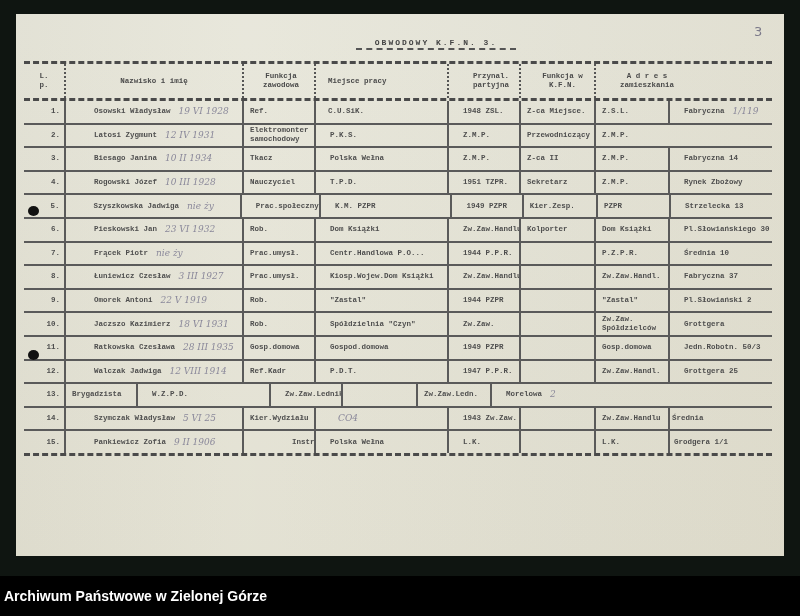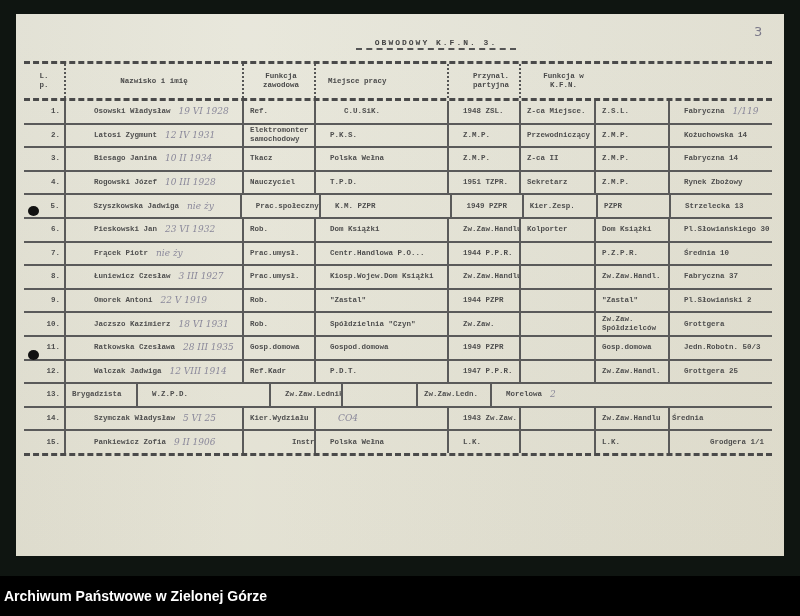--- a/index.html
+++ b/index.html
@@ -90,31 +90,35 @@
         <span>Miejsce pracy</span>
       </div>
       <div class="c w4 stack" style="padding-left:14px;">
         <span>Przynal.</span>
         <span>partyjna</span>
       </div>
       <div class="c w5 stack" style="padding-left:10px;">
         <span>Funkcja w</span>
         <span>K.F.N.</span>
       </div>
+      <div class="c w7 stack center">
+        <span>A d r e s</span>
+        <span>zamieszkania</span>
+      </div>
     </div>
 
     <div id="rows">
         <div class="row">
           <div class="c w0 num">1.</div>
           <div class="c w1 name">
             <span>Osowski Władysław</span>
             <span class="hand">19 VI 1928</span>
           </div>
           <div class="c w2" style="white-space:normal;">Ref.</div>
-          <div class="c w3" style="padding-left:28px;">
+          <div class="c w3" style="padding-left:12px;">
             <span>C.U.SiK.</span>
             <span class="hand"></span>
           </div>
           <div class="c w4" style="padding-left:14px;">1948 ZSL.</div>
           <div class="c w5">Z-ca Miejsce.</div>
           <div class="c w6" style="white-space:normal;">Z.S.L.</div>
           <div class="c w7" style="padding-left:14px;text-align:center;">
             <span>Fabryczna</span>
             <span class="hand">1/119</span>
           </div>
@@ -126,24 +130,20 @@
             <span class="hand">12 IV 1931</span>
           </div>
           <div class="c w2" style="white-space:normal;">Elektromonter samochodowy</div>
           <div class="c w3" style="padding-left:14px;">
             <span>P.K.S.</span>
             <span class="hand"></span>
           </div>
           <div class="c w4" style="padding-left:14px;">Z.M.P.</div>
           <div class="c w5">Przewodniczący</div>
           <div class="c w6" style="white-space:normal;">Z.M.P.</div>
-          <div class="c w7" style="padding-left:14px;">
-            <span>Kożuchowska 14</span>
-            <span class="hand"></span>
-          </div>
         </div>
         <div class="row">
           <div class="c w0 num">3.</div>
           <div class="c w1 name">
             <span>Biesago Janina</span>
             <span class="hand">10 II 1934</span>
           </div>
           <div class="c w2" style="white-space:normal;">Tkacz</div>
           <div class="c w3" style="padding-left:14px;">
             <span>Polska Wełna</span>
@@ -369,21 +369,21 @@
             <span class="hand">9 II 1906</span>
           </div>
           <div class="c w2" style="white-space:normal;padding-left:48px;">Instr.Przędzal.</div>
           <div class="c w3" style="padding-left:14px;">
             <span>Polska Wełna</span>
             <span class="hand"></span>
           </div>
           <div class="c w4" style="padding-left:14px;">L.K.</div>
           <div class="c w5"></div>
           <div class="c w6" style="white-space:normal;">L.K.</div>
-          <div class="c w7" style="padding-left:4px;justify-content:flex-end;">
+          <div class="c w7" style="padding-left:4px;">
             <span>Grodgera 1/1</span>
             <span class="hand"></span>
           </div>
         </div>
       </div>
   </div>
 </div>
 
 <div class="punch" style="left:28px; top:206px;"></div>
 <div class="punch" style="left:28px; top:350px;"></div>

